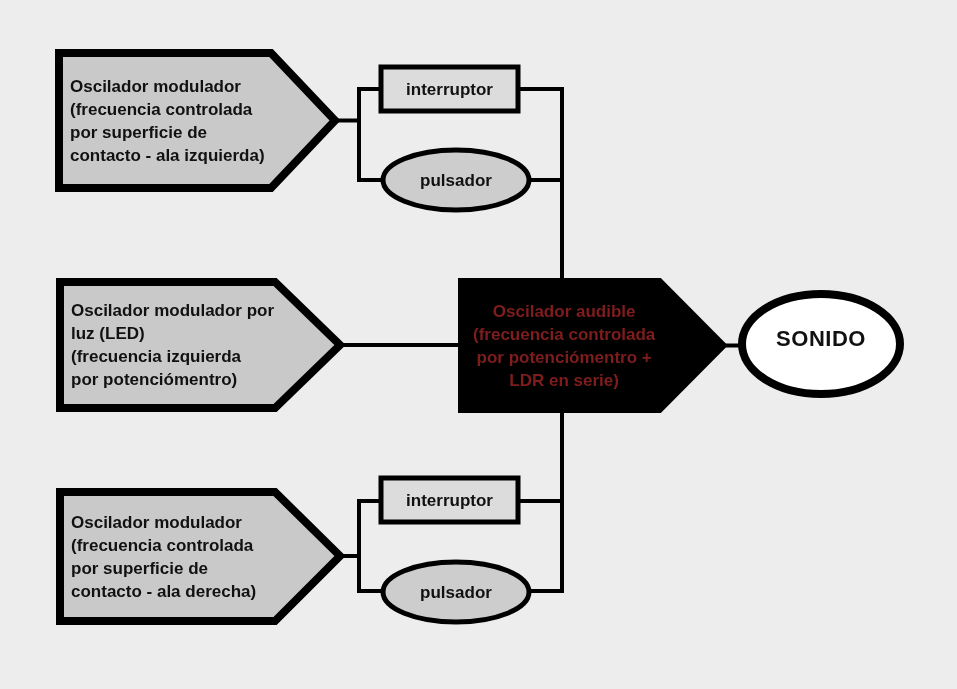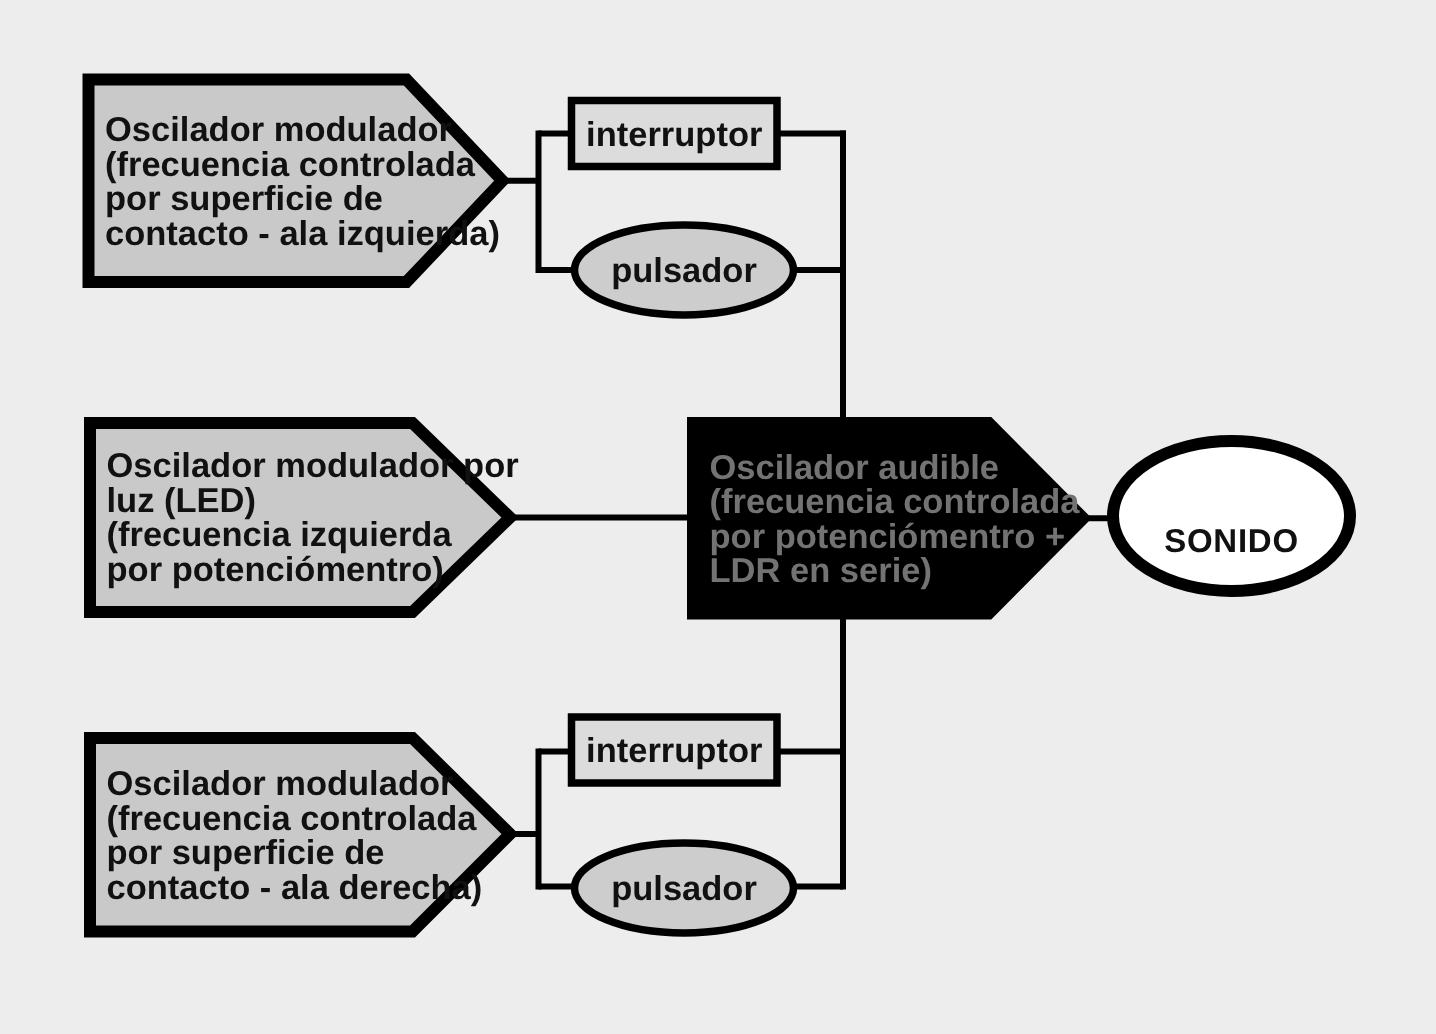--- a/index.html
+++ b/index.html
@@ -19,28 +19,28 @@
   .shape-audible{fill:#000;stroke:#000;stroke-width:4;stroke-linejoin:miter;}
   .shape-rect{fill:#dcdcdc;stroke:#000;stroke-width:5;}
   .shape-ellipse{fill:#cdcdcd;stroke:#000;stroke-width:5;}
   .shape-sound{fill:#fff;stroke:#000;stroke-width:8;}
   .connector{stroke:#000;stroke-width:4;fill:none;}
   .label{
     position:absolute;
     display:flex;
     align-items:center;
     font-weight:700;
-    font-size:23px;
+    font-size:17px;
     line-height:23px;
     color:#111;
     white-space:pre;
     pointer-events:none;
   }
   .label.center{justify-content:center;text-align:left;}
-  .label.light{color:#737373;}
+  .label.light{color:#7f1d1d;text-align:center;}
   .label.big{font-size:22px;letter-spacing:0.5px;}
 </style>
 </head>
 <body>
 
 <div class="canvas">
 
   <svg width="957" height="689" viewBox="0 0 957 689">
 
     <g>
@@ -93,21 +93,21 @@
   <div class="label" style="left:71px;top:282px;width:230px;height:126px;">Oscilador modulador por
 luz (LED)
 (frecuencia izquierda
 por potenciómentro)</div>
 
   <div class="label light" style="left:473px;top:278px;width:210px;height:136px;">Oscilador audible
 (frecuencia controlada
 por potenciómentro +
 LDR en serie)</div>
 
-  <div class="label center big" style="left:742px;top:310px;width:158px;height:100px;">SONIDO</div>
+  <div class="label center big" style="left:742px;top:288px;width:158px;height:100px;">SONIDO</div>
 
   <div class="label" style="left:71px;top:492px;width:210px;height:129px;">Oscilador modulador
 (frecuencia controlada
 por superficie de
 contacto - ala derecha)</div>
 
   <div class="label center" style="left:381px;top:478px;width:137px;height:44px;">interruptor</div>
 
   <div class="label center" style="left:383px;top:562px;width:146px;height:60px;">pulsador</div>
 

